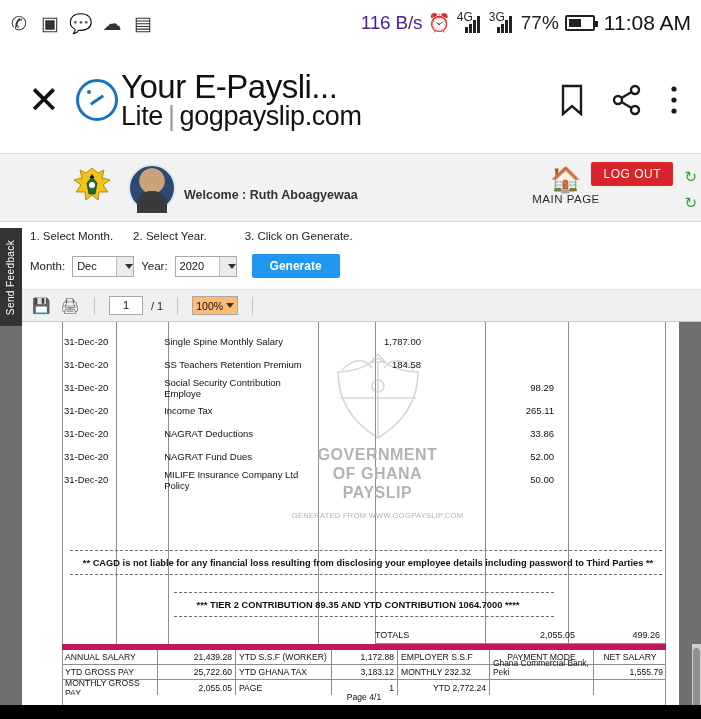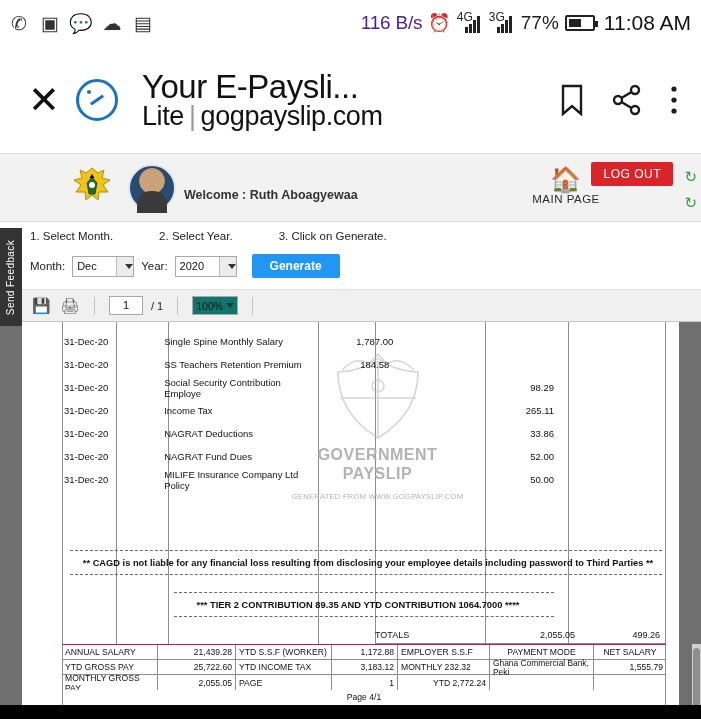--- a/index.html
+++ b/index.html
@@ -36,21 +36,21 @@
   .batt i { position:absolute; left:2px; top:2px; bottom:2px; width:12px; background:#222; display:block; }
   .sb-time { font-size:21px; color:#111; margin-left:3px; }
 
   
   .appbar {
     position:absolute; left:0; top:46px; width:701px; height:108px;
     background:#ffffff; display:flex; align-items:center; padding:0 18px;
     border-bottom:1px solid #dcdcdc;
   }
   .close-x { font-size:38px; font-weight:300; color:#111; line-height:1; width:52px; text-align:center; cursor:pointer; }
-  .brand { display:flex; align-items:center; gap:24px; margin-left:6px; }
+  .brand { display:flex; align-items:center; gap:3px; margin-left:6px; }
   .brand-logo { width:42px; height:42px; border-radius:50%; border:3px solid #1a73c0; position:relative; flex:0 0 auto; }
   .brand-logo:before { content:""; position:absolute; left:50%; top:50%; width:15px; height:3px; background:#1a73c0; transform: translate(-50%,-50%) rotate(-35deg); transform-origin:center; }
   .brand-logo:after { content:""; position:absolute; left:8px; top:8px; width:4px; height:4px; border-radius:50%; background:#1a73c0; }
   .brand-text { line-height:1.0; }
   .brand-l1 { font-size:33px; color:#111; font-weight:500; letter-spacing:-0.5px; }
   .brand-l2 { font-size:27px; color:#111; font-weight:400; letter-spacing:-0.4px; }
   .brand-l2 .lite { font-weight:500; }
   .brand-l2 .divider { color:#999; padding:0 5px; font-weight:300; }
   .appbar-actions { margin-left:auto; display:flex; align-items:center; gap:26px; padding-right:4px; }
   .act-icon { color:#1b1b1b; cursor:pointer; display:inline-flex; align-items:center; justify-content:center; }
@@ -74,23 +74,23 @@
   .logout {
     position:absolute; right:28px; top:8px; background:#d9252a; color:#fff;
     font-size:12px; letter-spacing:0.5px; padding:5px 12px; border-radius:2px; cursor:pointer;
   }
   .sync-ic { position:absolute; right:4px; font-size:15px; color:#3b9c3b; }
   .sync-1 { top:14px; }
   .sync-2 { top:40px; }
 
   
   .selector { position:absolute; left:0; top:222px; width:701px; height:68px; background:#fff; border-bottom:1px solid #e2e2e2; }
-  .steps { position:absolute; left:30px; top:8px; font-size:11.5px; color:#222; display:flex; gap:8px;align-items:flex-end; }
+  .steps { position:absolute; left:30px; top:8px; font-size:11.5px; color:#222; display:flex; gap:0;align-items:flex-end; }
   .steps span { display:inline-block; }
-  .step2 { margin-left:38px; }
+  .step2 { margin-left:20px; }
   .step3 { margin-left:38px; }
   .ctrl-row { position:absolute; left:30px; top:32px; display:flex; align-items:center; gap:7px; }
   .ctrl-lbl { font-size:11.5px; color:#222; }
   .sel {
     width:62px; height:21px; border:1px solid #a9a9a9; background:#fff; font-size:11px;
     display:flex; align-items:center; padding:0 4px; position:relative; cursor:pointer; color:#111;
   }
   .sel .caret { margin-left:auto; width:0; height:0; border-left:4px solid transparent; border-right:4px solid transparent; border-top:5px solid #333; }
   .sel .btnbox { position:absolute; right:0; top:0; bottom:0; width:17px; background:#ececec; border-left:1px solid #bdbdbd; display:flex; align-items:center; justify-content:center; }
   .generate {
@@ -99,21 +99,21 @@
   }
 
   
   .viewer-bar { position:absolute; left:0; top:290px; width:701px; height:32px; background:#f0f0f0; border-bottom:1px solid #c9c9c9; display:flex; align-items:center; padding-left:32px; gap:8px; }
   .vb-ic { width:20px; height:18px; display:inline-flex; align-items:center; justify-content:center; font-size:15px; cursor:pointer; }
   .save-ic { color:#3d7a3d; }
   .print-ic { color:#555; }
   .vb-sep { width:1px; height:18px; background:#c4c4c4; margin:0 6px; }
   .pagebox { width:34px; height:19px; border:1px solid #a9a9a9; background:#fff; font-size:11px; text-align:center; line-height:17px; color:#111; }
   .pagetot { font-size:11px; color:#222; }
-  .zoombox { width:46px; height:19px; border:1px solid #a9a9a9; background:#0f766e; font-size:10.5px; color:#111; display:flex; align-items:center; padding:0 3px; }
+  .zoombox { width:46px; height:19px; border:1px solid #a9a9a9; background:#fdba74; font-size:10.5px; color:#111; display:flex; align-items:center; padding:0 3px; }
   .zoombox .caret { margin-left:auto; width:0; height:0; border-left:4px solid transparent; border-right:4px solid transparent; border-top:5px solid #333; }
 
   
   .feedback {
     position:absolute; left:0; top:228px; width:22px; height:98px; background:#333;
     color:#fff; font-size:10px; letter-spacing:0.4px;
     display:flex; align-items:center; justify-content:center; cursor:pointer; z-index:5;
   }
   .feedback span { transform: rotate(-90deg); white-space:nowrap; }
 
@@ -127,42 +127,42 @@
   .wm-crest { width:112px; height:92px; margin:0 auto; position:relative; opacity:0.55; }
   .wm-title { font-size:16px; font-weight:bold; line-height:17px; letter-spacing:0.5px; margin-top:2px; }
   .wm-sub { font-size:7.5px; margin-top:10px; letter-spacing:0.3px; }
 
   
   .entries { position:absolute; left:40px; top:8px; width:498px; }
   .erow { display:flex; height:23px; align-items:center; }
   .c-date { width:54px; padding-left:2px; }
   .c-gap  { width:52px; }
   .c-desc { width:150px; }
-  .c-amt1 { width:116px; text-align:center; padding-left:20px; }
+  .c-amt1 { width:116px; text-align:right; padding-left:20px; }
   .c-amt2 { width:74px; text-align:left; padding-left:4px; }
   .c-amt3 { width:70px; text-align:right; padding-right:6px; }
 
   
   .vline { position:absolute; top:0; width:1px; background:#8c8c8c; }
   .doc-border-l { position:absolute; left:40px; top:0; bottom:0; width:1px; background:#8c8c8c; }
   .doc-border-r { position:absolute; right:13px; top:0; bottom:0; width:1px; background:#8c8c8c; }
 
   .notice1 { position:absolute; left:48px; top:236px; width:596px; text-align:center; font-size:9.3px; font-weight:bold; color:#111; }
   .notice2 { position:absolute; left:38px; top:278px; width:596px; text-align:center; font-size:9.3px; font-weight:bold; color:#111; }
   .dash-top { position:absolute; left:48px; top:228px; width:592px; border-top:1px dashed #6a6a6a; }
   .dash-bot { position:absolute; left:48px; top:252px; width:592px; border-top:1px dashed #6a6a6a; }
   .dash-t2 { position:absolute; left:152px; top:270px; width:380px; border-top:1px dashed #6a6a6a; }
   .dash-b2 { position:absolute; left:152px; top:294px; width:380px; border-top:1px dashed #6a6a6a; }
 
   .totals-row { position:absolute; left:353px; top:304px; width:291px; height:18px; display:flex; align-items:center; border-bottom:1px solid #8c8c8c; }
   .tot-lbl { width:98px; padding-left:0; font-size:9px; }
   .tot-v1 { width:110px; text-align:right; padding-right:8px; font-size:9px; }
   .tot-v2 { width:83px; text-align:right; padding-right:6px; font-size:9px; }
 
-  .bottom-table { position:absolute; left:40px; top:322px; width:604px; border-top:1px solid #be185d; }
+  .bottom-table { position:absolute; left:40px; top:322px; width:604px; border-top:6px solid #be185d; }
   .brow { display:flex; height:15px; align-items:center; border-bottom:1px solid #8c8c8c; font-size:8.6px; }
   .brow:last-child { border-bottom:none; }
   .bc { border-right:1px solid #8c8c8c; height:15px; display:flex; align-items:center; padding:0 3px; overflow:hidden; }
   .bc.r { justify-content:flex-end; }
   .w1 { width:96px; }
   .w2 { width:78px; }
   .w3 { width:96px; }
   .w4 { width:66px; }
   .w5 { width:92px; }
   .w6 { width:104px;text-align:center; }
@@ -331,20 +331,21 @@
                 <line x1="56" y1="10" x2="56" y2="86"></line>
                 <line x1="18" y1="46" x2="94" y2="46"></line>
                 <path d="M56 2 l7 8 h-14 z"></path>
                 <path d="M20 18 C34 4 44 8 50 16"></path>
                 <path d="M92 18 C78 4 68 8 62 16"></path>
               </g>
               <circle cx="56" cy="34" r="6" fill="none" stroke="#b5b5b5" stroke-width="1.6"></circle>
             </svg>
           </div>
           <div class="wm-title">GOVERNMENT</div>
+          <div class="wm-title">OF GHANA</div>
           <div class="wm-title">PAYSLIP</div>
           <div class="wm-sub">GENERATED FROM WWW.GOGPAYSLIP.COM</div>
         </div>
 
         <div class="entries">
           <div class="erow">
             <span class="c-date">31-Dec-20</span>
             <span class="c-gap"></span>
             <span class="c-desc">Single Spine Monthly Salary</span>
             <span class="c-amt1">1,787.00</span>
@@ -421,21 +422,21 @@
             <span class="bc w2 r">21,439.28</span>
             <span class="bc w3">YTD S.S.F (WORKER)</span>
             <span class="bc w4 r">1,172.88</span>
             <span class="bc w5">EMPLOYER S.S.F</span>
             <span class="bc w6" style="justify-content:center;">PAYMENT MODE</span>
             <span class="bc w7" style="justify-content:center;">NET SALARY</span>
           </div>
           <div class="brow">
             <span class="bc w1">YTD GROSS PAY</span>
             <span class="bc w2 r">25,722.60</span>
-            <span class="bc w3">YTD INCOME TAX</span>
+            <span class="bc w3">YTD GHANA TAX</span>
             <span class="bc w4 r">3,183.12</span>
             <span class="bc w5">MONTHLY 232.32</span>
             <span class="bc w6"></span>
             <span class="bc w7 r">1,555.79</span>
           </div>
           <div class="brow">
             <span class="bc w1">MONTHLY GROSS PAY</span>
             <span class="bc w2 r">2,055.05</span>
             <span class="bc w3">PAGE</span>
             <span class="bc w4 r">1</span>

